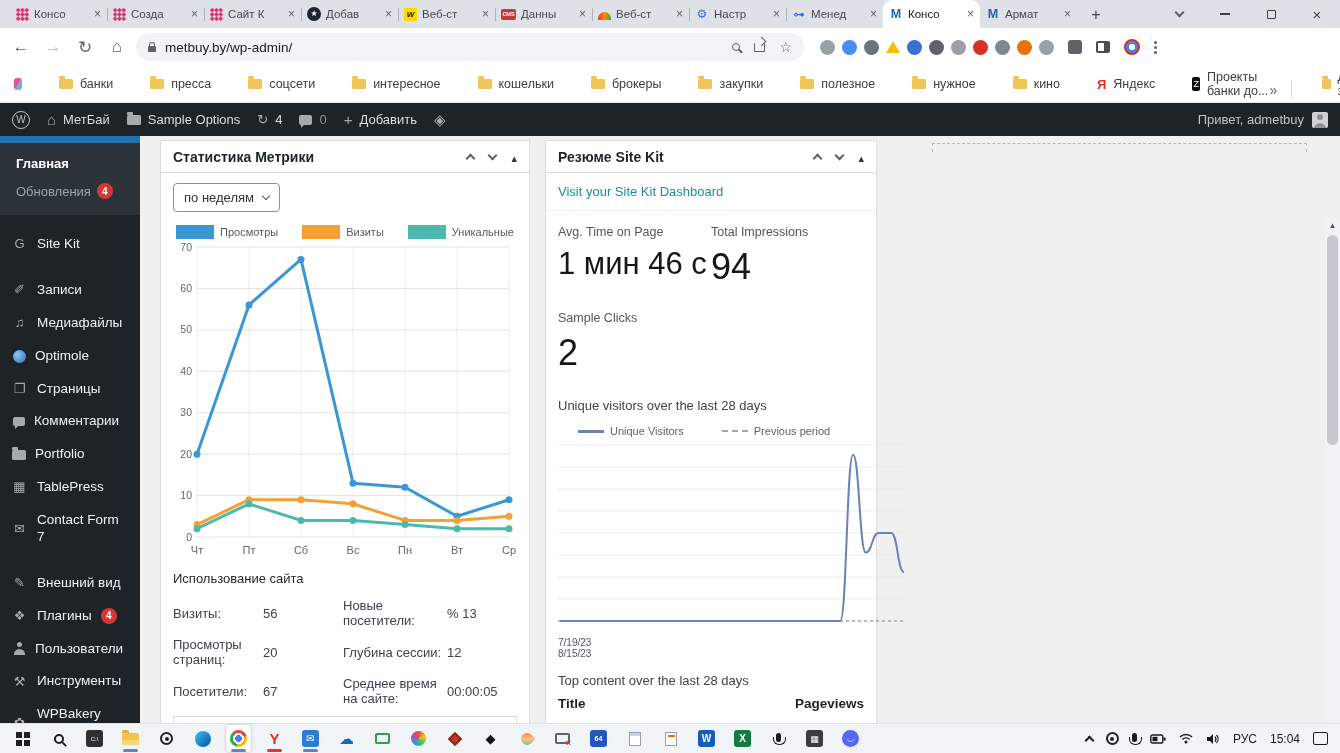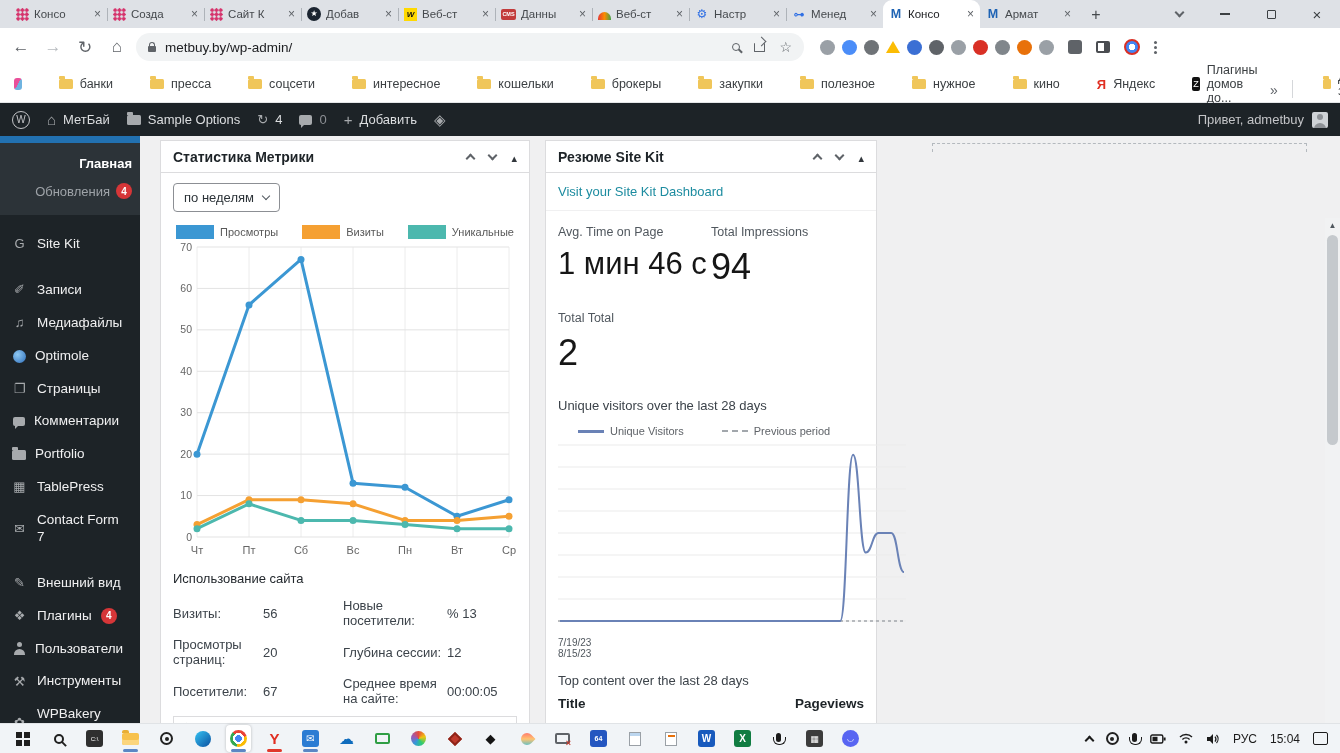--- a/index.html
+++ b/index.html
@@ -63,21 +63,21 @@
   .muted{color:#8c8f94;}
   .diamond{color:#a7aaad;font-size:15px;}
   #ab-right{margin-left:auto;display:flex;align-items:center;gap:8px;text-align:center;}
   .avatar{width:16px;height:16px;background:#cfd3d7;position:relative;overflow:hidden;border-radius:2px;}
   .avatar::before{content:"";position:absolute;left:5px;top:2px;width:6px;height:6px;border-radius:50%;background:#8d9196;}
   .avatar::after{content:"";position:absolute;left:2px;bottom:-2px;width:12px;height:7px;border-radius:6px 6px 0 0;background:#8d9196;}
   
   #sidebar{position:absolute;left:0;top:136px;width:140px;bottom:30px;background:#1d2327;color:#f0f0f1;overflow:hidden;}
   .sb-strip{height:7px;background:#2271b1;}
   .sb-subbox{background:#2c3338;padding:7px 0 10px;}
-  .sb-sub{padding:6px 8px;font-size:13px;color:#9ea3a8;display:flex;align-items:center;gap:6px;justify-content:flex-end;}
+  .sb-sub{padding:6px 16px;font-size:13px;color:#9ea3a8;display:flex;align-items:center;gap:6px;}
   .sb-sub.current{color:#fff;font-weight:bold;}
   .badge{min-width:16px;height:16px;border-radius:9px;background:#d63638;color:#fff;font-size:10px;display:inline-flex;align-items:center;justify-content:center;padding:0 4px;font-weight:bold;}
   .sb-item{display:flex;align-items:center;gap:9px;padding:8px 11px;font-size:13.5px;line-height:1.25;}
   .sb-gap{margin-top:13px;}
   .si{width:17px;flex:0 0 auto;color:#a7aaad;font-size:13px;text-align:center;}
   .si-optimole{width:13px;height:13px;border-radius:50%;background:radial-gradient(circle at 35% 35%,#8ec8f2,#2e6fbb);margin-left:2px;}
   .si-bubble{width:12px;height:9px;background:#a7aaad;border-radius:2px;position:relative;margin-left:2px;}
   .si-bubble::after{content:"";position:absolute;left:2px;bottom:-3px;border-top:4px solid #a7aaad;border-right:4px solid transparent;}
   .si-person{position:relative;width:13px;height:13px;margin-left:2px;}
   .si-person::before{content:"";position:absolute;left:4px;top:0;width:5px;height:5px;border-radius:50%;background:#a7aaad;}
@@ -301,21 +301,21 @@
       <span class="bm">
         <span class="folder"></span>
         <span>кино</span>
       </span>
       <span class="bm">
         <span class="fav-ya">Я</span>
         <span>Яндекс</span>
       </span>
       <span class="bm">
         <span class="fav-z">Z</span>
-        <span>Плагины домов до...</span>
+        <span>Проекты банки до...</span>
       </span>
     </div>
   <div id="bm-right">
     <span class="bm-overflow"></span>
     <span class="vdiv"></span>
     <span class="bm">
       <span class="folder"></span>
       <span>Другие закладки</span>
     </span>
   </div>
@@ -542,21 +542,21 @@
     <div class="sk-stats" id="sk-stats">
         <div>
           <div class="sk-label">Avg. Time on Page</div>
           <div class="sk-value" style="font-size: 31px;">1 мин 46 с</div>
         </div>
         <div>
           <div class="sk-label">Total Impressions</div>
           <div class="sk-value" style="font-size: 36px;">94</div>
         </div>
         <div>
-          <div class="sk-label">Total Total</div>
+          <div class="sk-label">Sample Clicks</div>
           <div class="sk-value" style="font-size: 36px;">2</div>
         </div>
       </div>
     <div class="sk-sec-title">Unique visitors over the last 28 days</div>
     <div class="sk-legend" id="sk-legend">
         <span class="legend-item">
           <span class="lg-line"></span>
           <span>Unique Visitors</span>
         </span>
         <span class="legend-item">

